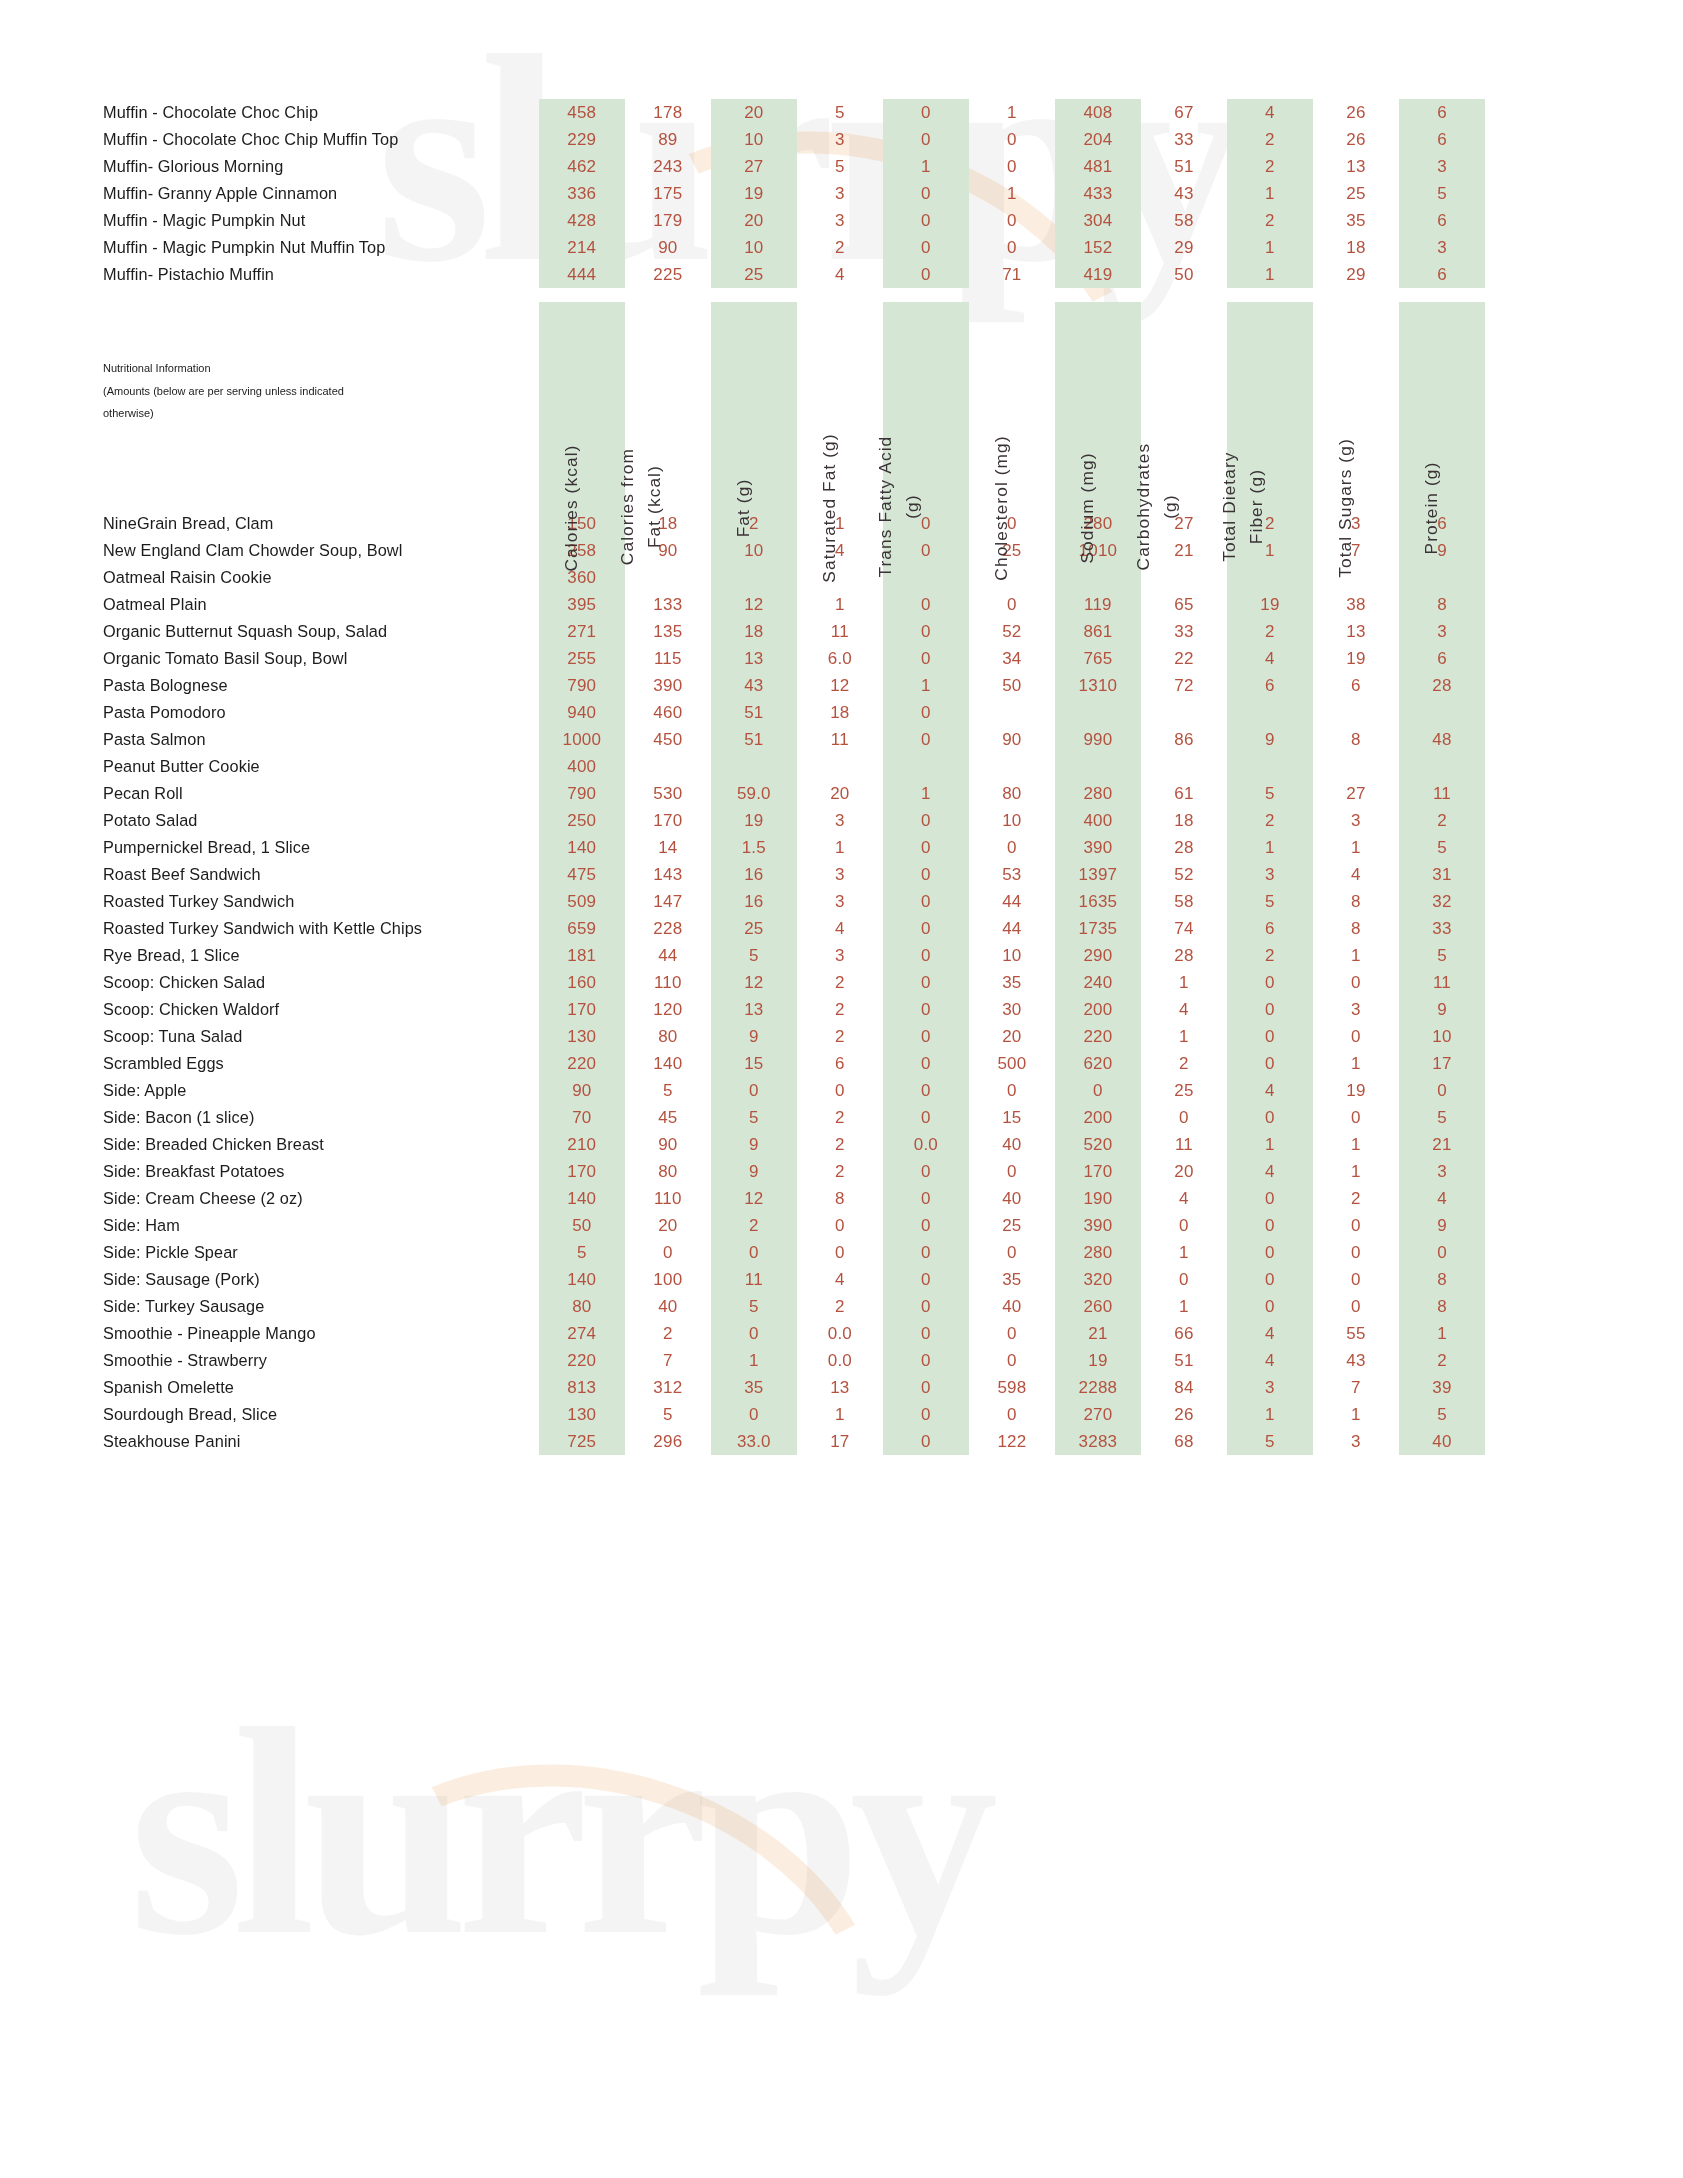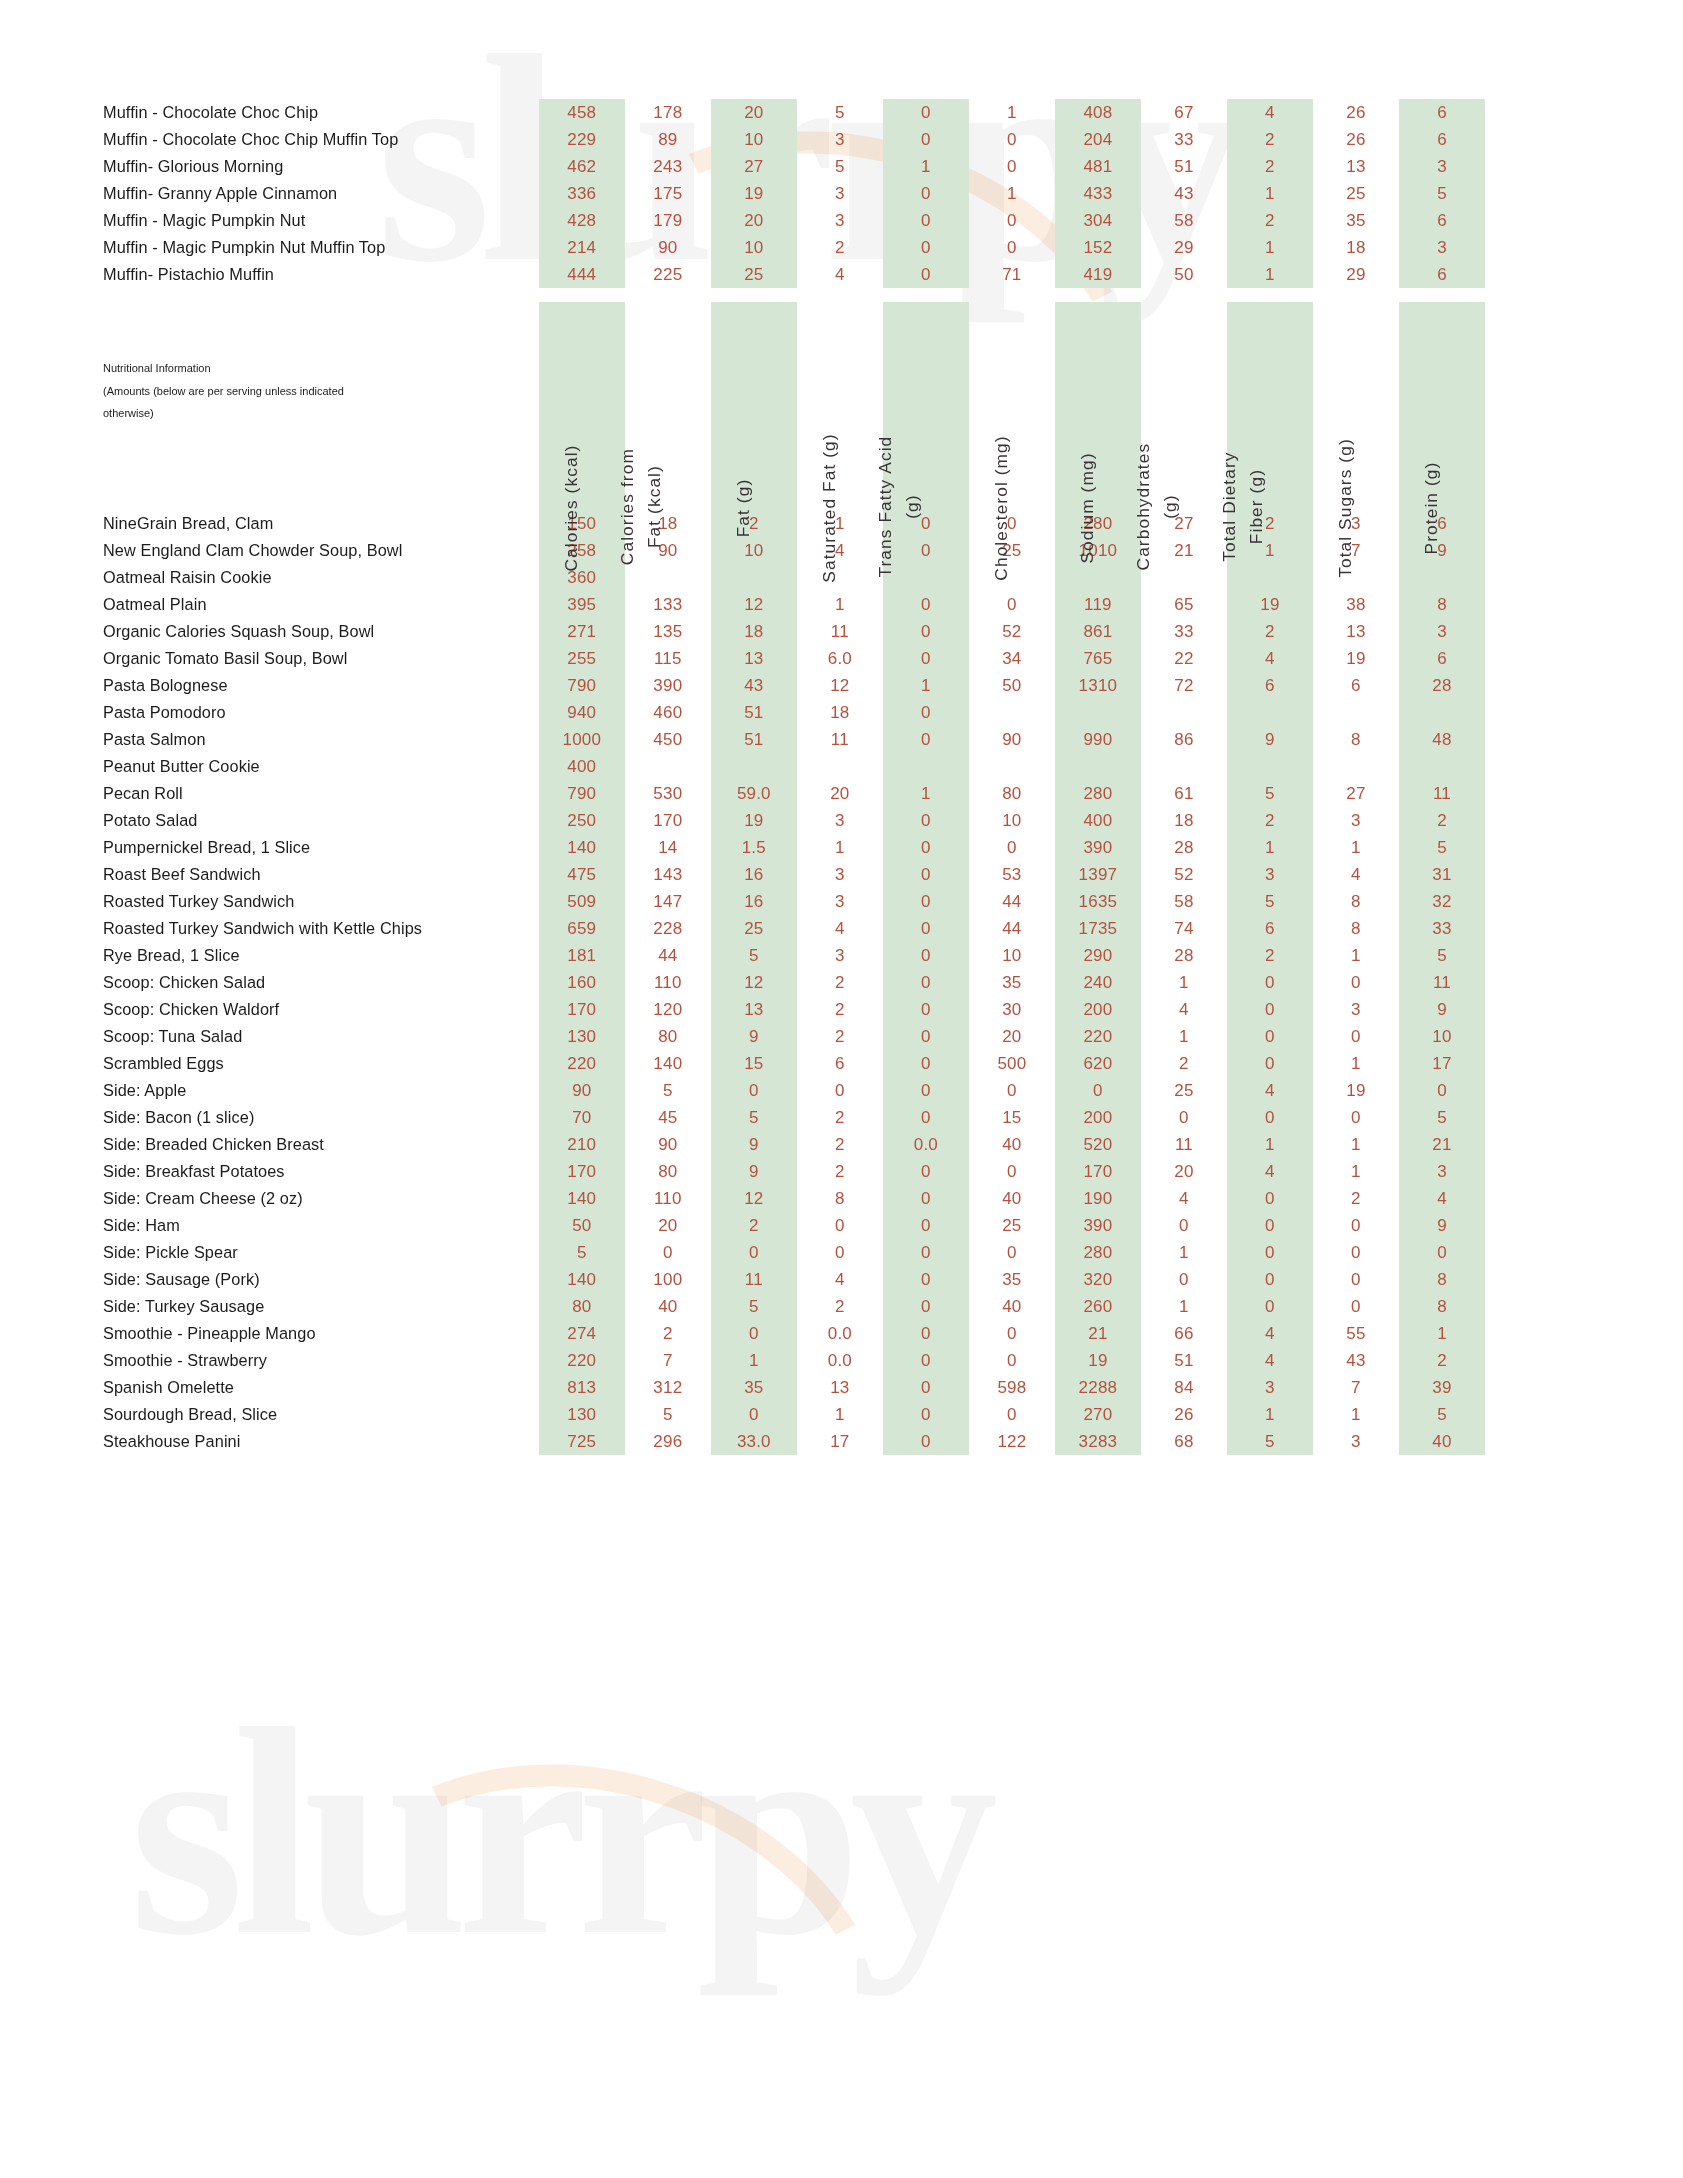--- a/index.html
+++ b/index.html
@@ -408,21 +408,21 @@
           <td class="num">1</td>
           <td class="num shaded">0</td>
           <td class="num">0</td>
           <td class="num shaded">119</td>
           <td class="num">65</td>
           <td class="num shaded">19</td>
           <td class="num">38</td>
           <td class="num shaded">8</td>
         </tr>
         <tr class="datarow">
-          <td class="itemname">Organic Calories Squash Soup, Bowl</td>
+          <td class="itemname">Organic Butternut Squash Soup, Salad</td>
           <td class="num shaded">271</td>
           <td class="num">135</td>
           <td class="num shaded">18</td>
           <td class="num">11</td>
           <td class="num shaded">0</td>
           <td class="num">52</td>
           <td class="num shaded">861</td>
           <td class="num">33</td>
           <td class="num shaded">2</td>
           <td class="num">13</td>

